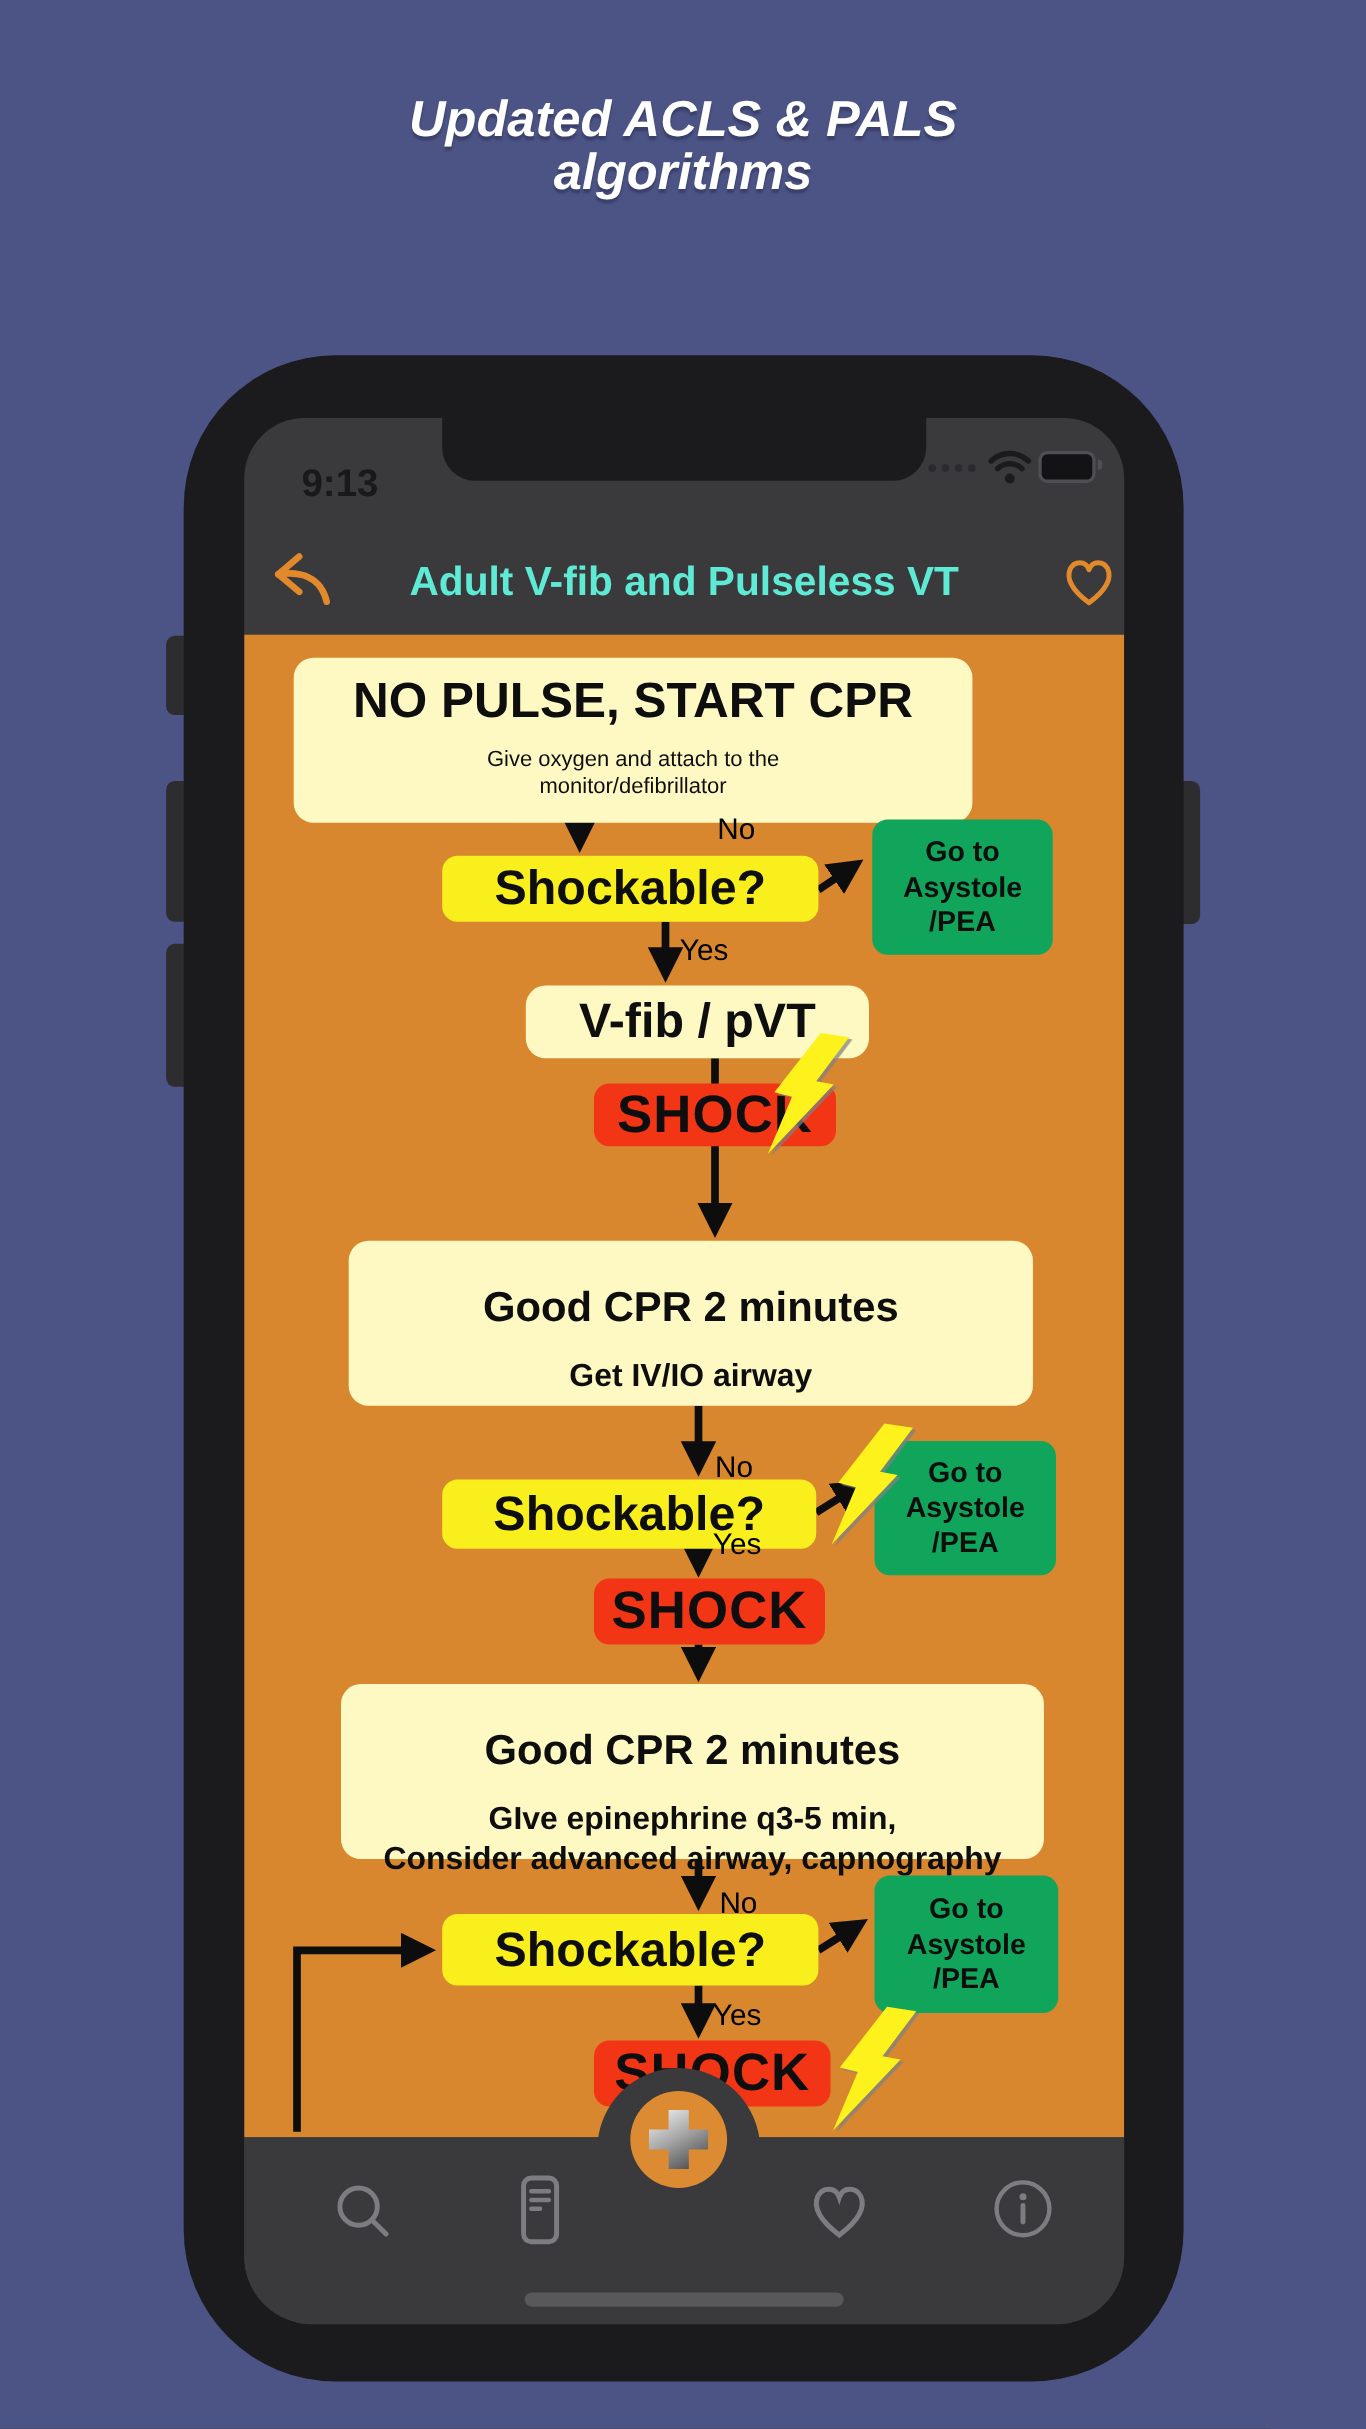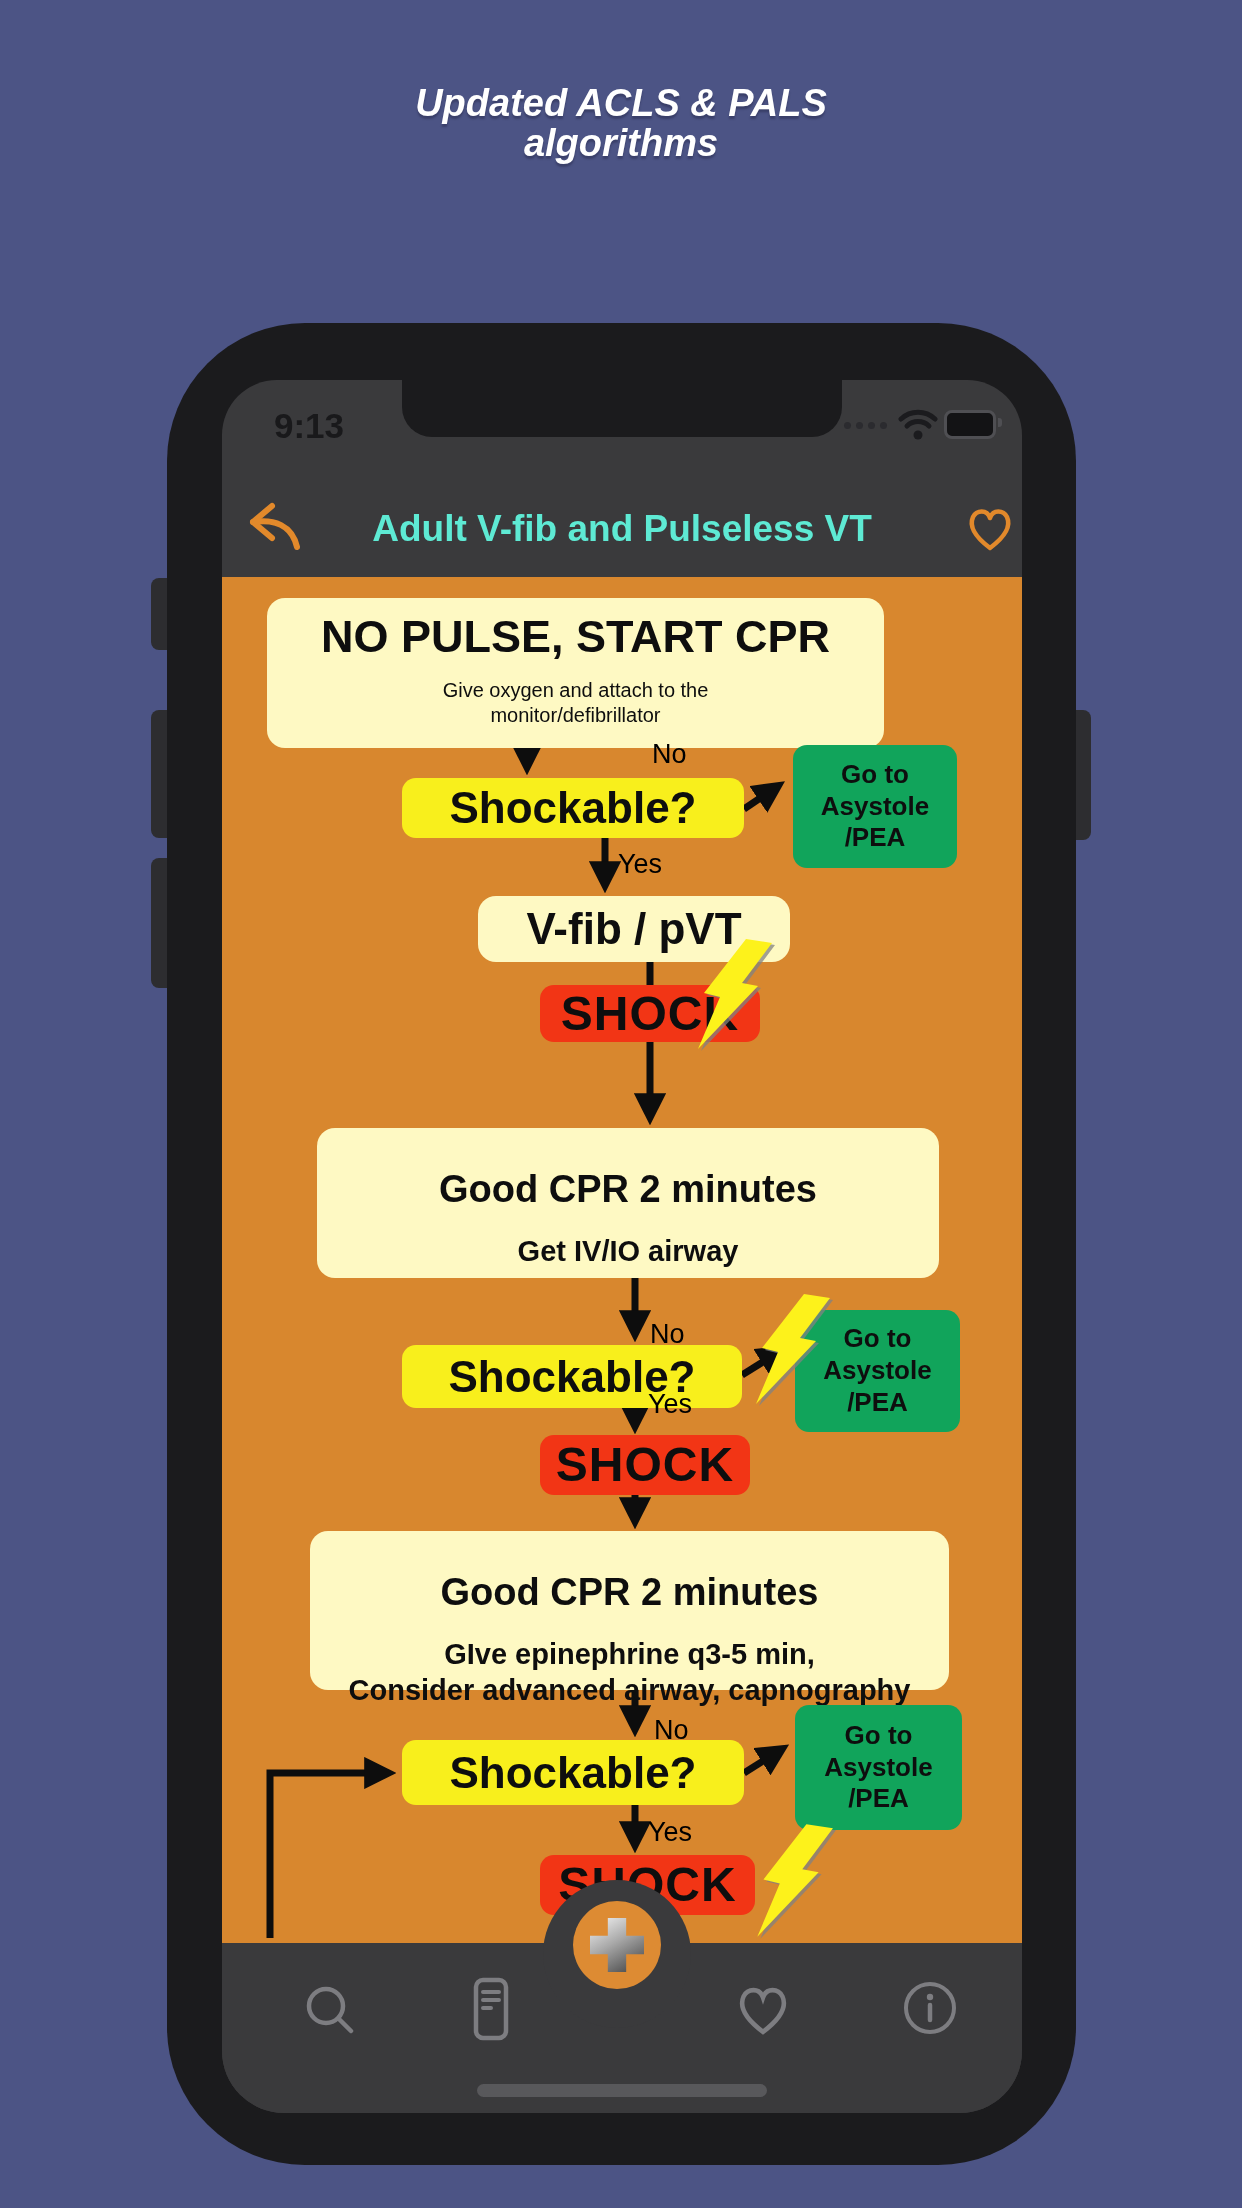--- a/index.html
+++ b/index.html
@@ -5,21 +5,21 @@
   html,body{margin:0;padding:0;}
   body{
     width:1242px;height:2208px;position:relative;overflow:hidden;
     background:#4c5485;
     font-family:"Liberation Sans",sans-serif;
   }
   
   .hero{
     position:absolute;top:84px;left:0;width:100%;
     text-align:center;color:#ffffff;font-weight:bold;font-style:italic;
-    font-size:38px;line-height:1.05;
+    font-size:46px;line-height:1.05;
     text-shadow:0 3px 2px rgba(25,25,55,.35);
   }
   
   .side-btn{position:absolute;background:#2d2d30;border-radius:8px;width:30px;}
   .btn-mute{left:151px;top:578px;height:72px;}
   .btn-vol1{left:151px;top:710px;height:128px;}
   .btn-vol2{left:151px;top:858px;height:130px;}
   .btn-power{left:1061px;top:710px;height:130px;}
   .phone-body{
     position:absolute;left:167px;top:323px;width:909px;height:1842px;
@@ -29,21 +29,21 @@
     position:absolute;left:55px;top:57px;width:800px;height:1733px;
     background:#3a3a3c;border-radius:55px 55px 62px 62px;overflow:hidden;
   }
   
   .statusbar{position:absolute;left:0;top:0;width:800px;height:100px;}
   .notch{
     position:absolute;left:180px;top:0;width:440px;height:57px;
     background:#1b1b1d;border-radius:0 0 30px 30px;
   }
   .status-time{
-    position:absolute;left:52px;top:26px;font-size:35px;font-weight:bold;color:#19191b;
+    position:absolute;left:52px;top:40px;font-size:35px;font-weight:bold;color:#19191b;
   }
   .signal-dots{position:absolute;left:622px;top:42px;display:flex;gap:5px;}
   .signal-dots span{width:7px;height:7px;border-radius:50%;background:#2b2b2f;display:block;}
   .wifi{position:absolute;left:676px;top:28px;}
   .battery{
     position:absolute;left:722px;top:30px;width:46px;height:23px;
     border:3px solid #4f4f53;border-radius:8px;background:#131315;
   }
   .battery::after{
     content:"";position:absolute;right:-9px;top:5px;width:4px;height:9px;

